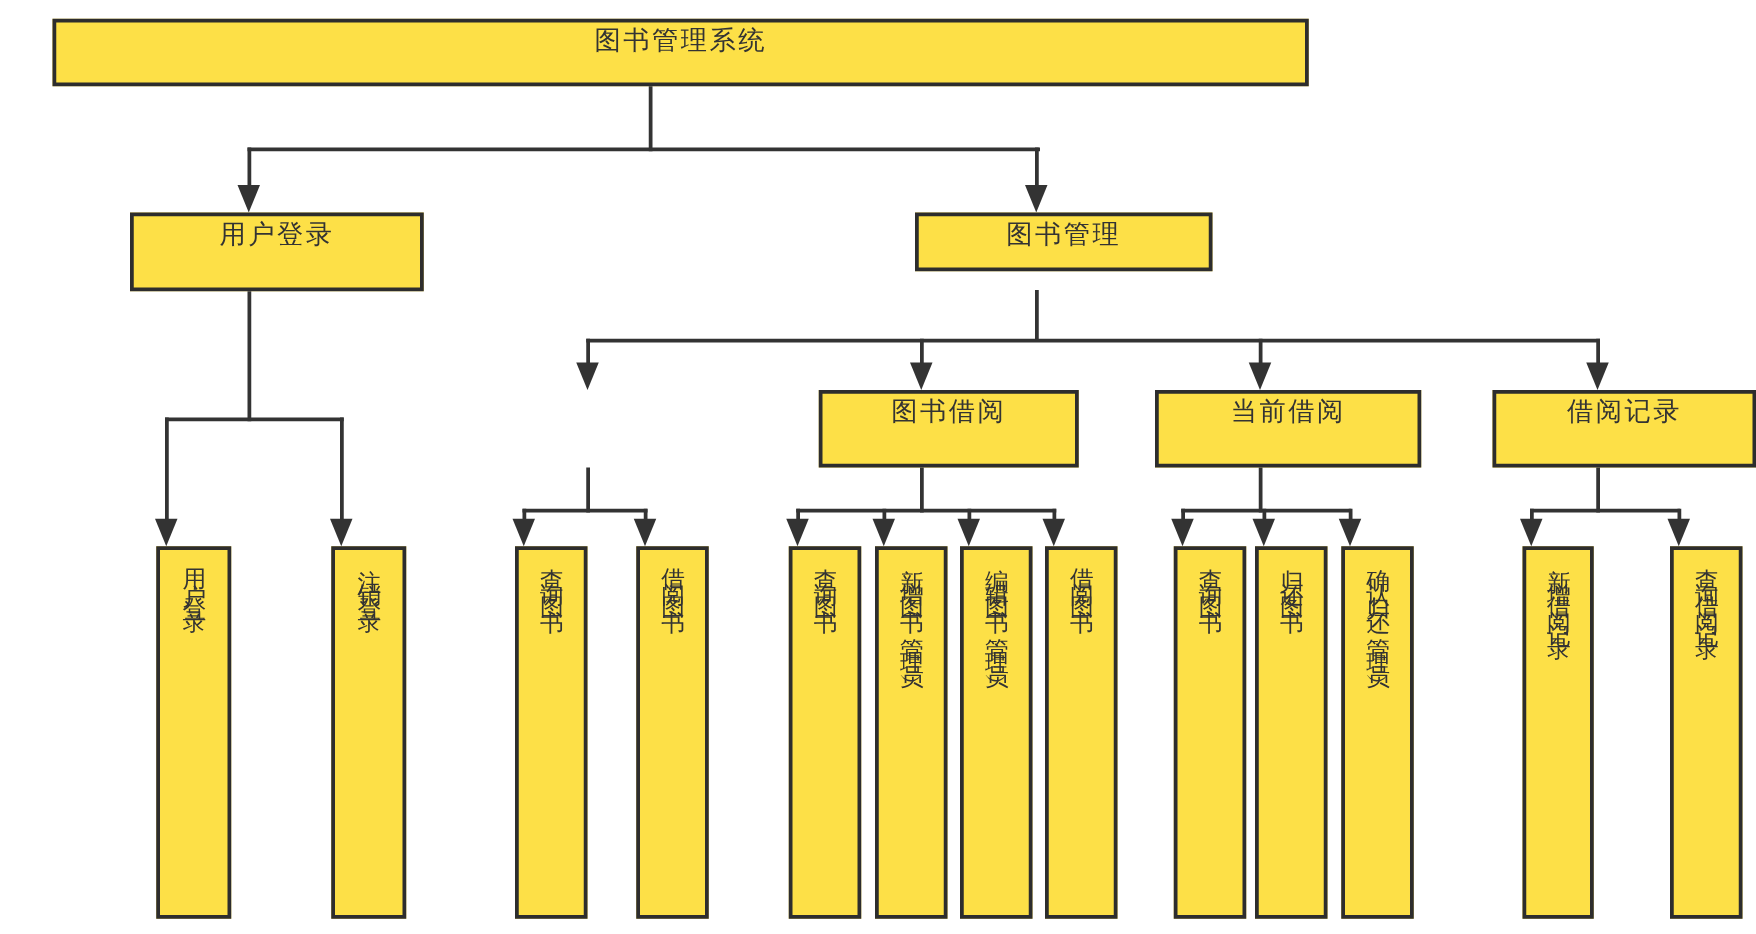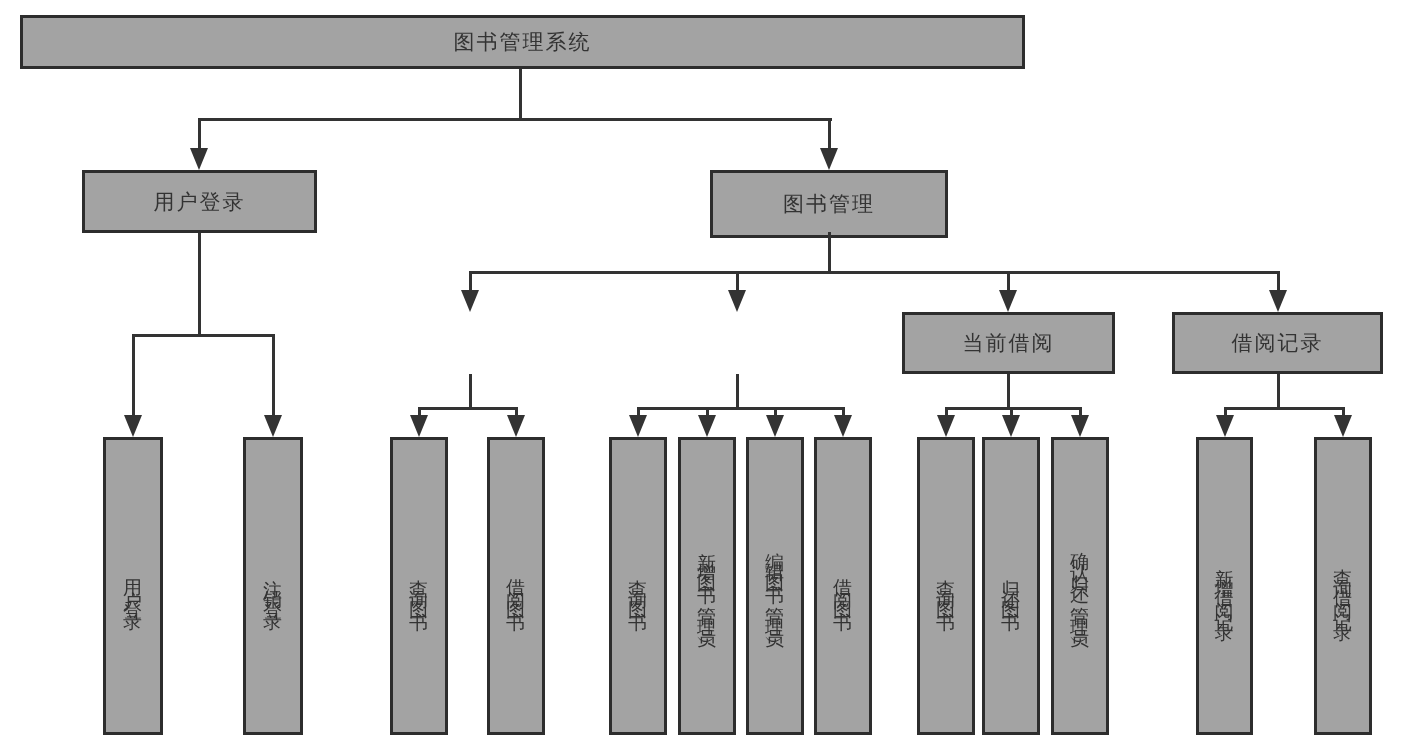--- a/index.html
+++ b/index.html
@@ -5,27 +5,27 @@
   html,body{margin:0;padding:0;background:#ffffff;}
   .canvas{
     position:relative;
     width:1405px;height:747px;
     background:#ffffff;
     font-family:"Liberation Sans","DejaVu Sans",sans-serif;
     overflow:hidden;
   }
   .box{
     position:absolute;
-    background:#a3a3a3;
+    background:#fde047;
     border:3px solid #2d2d2d;
     box-sizing:border-box;
     display:flex;
-    align-items:center;
     justify-content:center;
     color:#333333;
+    margin-left:22px;
   }
   .hlabel{
     font-size:21px;
     letter-spacing:2px;
     white-space:nowrap;
     color:#333333;
   }
   .vtext{
     writing-mode:vertical-rl;
     text-orientation:mixed;
@@ -67,21 +67,21 @@
   <div class="vline" style="left:519px;top:69px;height:52px;"></div>
   <div class="hline" style="left:198px;top:118px;width:634px;"></div>
   <div class="vline" style="left:198px;top:118px;height:32px;"></div>
   <div class="arrow" style="left:190px;top:148px;"></div>
   <div class="vline" style="left:828px;top:118px;height:32px;"></div>
   <div class="arrow" style="left:820px;top:148px;"></div>
 
   <div class="box" style="left:82px;top:170px;width:235px;height:63px;">
     <span class="hlabel">用户登录</span>
   </div>
-  <div class="box" style="left:710px;top:170px;width:238px;height:68px;">
+  <div class="box" style="left:710px;top:170px;width:238px;height:47px;">
     <span class="hlabel">图书管理</span>
   </div>
 
   <div class="vline" style="left:198px;top:233px;height:104px;"></div>
   <div class="hline" style="left:132px;top:334px;width:143px;"></div>
   <div class="vline" style="left:132px;top:334px;height:82px;"></div>
   <div class="arrow" style="left:124px;top:415px;"></div>
   <div class="vline" style="left:272px;top:334px;height:82px;"></div>
   <div class="arrow" style="left:264px;top:415px;"></div>
 
@@ -89,20 +89,23 @@
   <div class="hline" style="left:469px;top:271px;width:811px;"></div>
   <div class="vline" style="left:469px;top:271px;height:20px;"></div>
   <div class="arrow" style="left:461px;top:290px;"></div>
   <div class="vline" style="left:736px;top:271px;height:20px;"></div>
   <div class="arrow" style="left:728px;top:290px;"></div>
   <div class="vline" style="left:1007px;top:271px;height:20px;"></div>
   <div class="arrow" style="left:999px;top:290px;"></div>
   <div class="vline" style="left:1277px;top:271px;height:20px;"></div>
   <div class="arrow" style="left:1269px;top:290px;"></div>
 
+  <div class="box" style="left:633px;top:312px;width:208px;height:62px;">
+    <span class="hlabel">图书借阅</span>
+  </div>
   <div class="box" style="left:1172px;top:312px;width:211px;height:62px;">
     <span class="hlabel">借阅记录</span>
   </div>
   <div class="box" style="left:902px;top:312px;width:213px;height:62px;">
     <span class="hlabel">当前借阅</span>
   </div>
 
   <div class="vline" style="left:469px;top:374px;height:36px;"></div>
   <div class="hline" style="left:418px;top:407px;width:100px;"></div>
   <div class="vline" style="left:418px;top:407px;height:9px;"></div>

